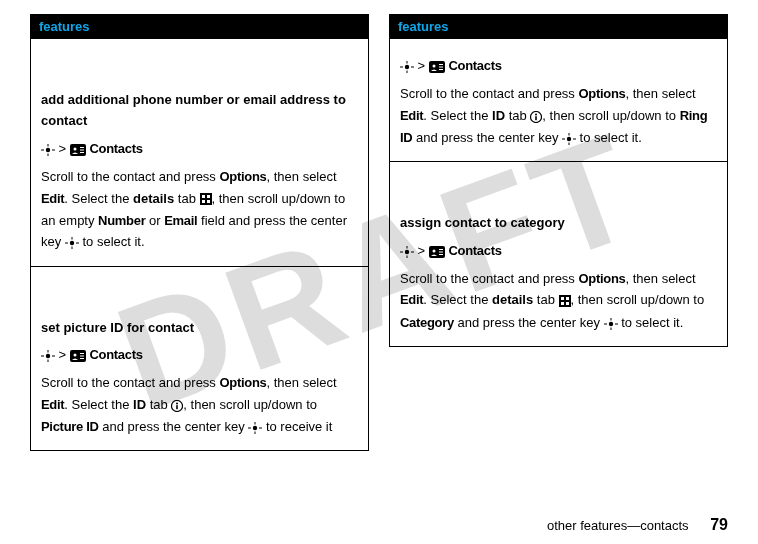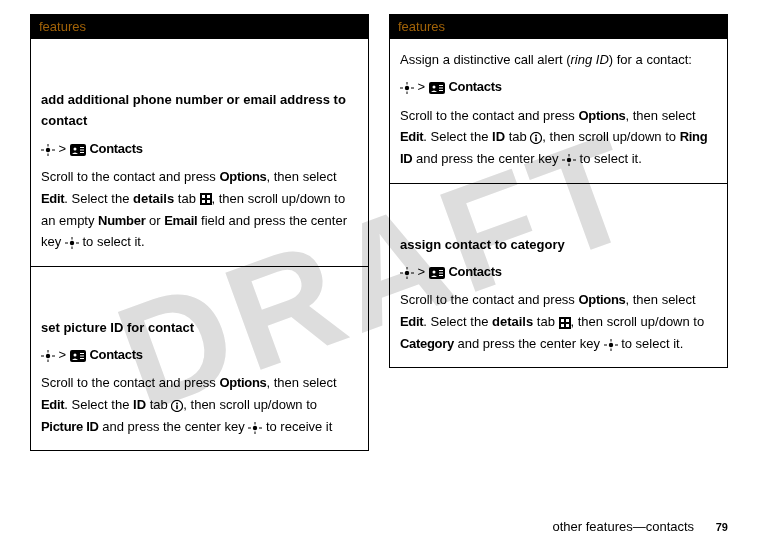--- a/index.html
+++ b/index.html
@@ -32,22 +32,22 @@
     padding: 14px 30px 0 30px;
     display: flex;
     gap: 20px;
   }
   .col {
     width: 340px;
     border: 1px solid #000;
   }
   .features-header {
     background: #000;
-    color: #a16207;
-    font-weight: normal;
+    color: #0ea5e9;
+    font-weight: bold;
     padding: 4px 8px;
     font-size: 13px;
   }
   .cell {
     border-top: 1px solid #000;
     padding: 10px 10px 12px 10px;
     font-size: 13px;
     line-height: 1.65;
   }
   .cell:first-of-type { border-top: none; }
@@ -59,21 +59,21 @@
   .icon {
     display: inline-block;
     vertical-align: middle;
   }
   .footer {
     position: absolute;
     bottom: 10px;
     right: 30px;
     font-size: 13px;
   }
-  .pgnum { font-weight: bold; font-size: 11px; margin-left: 18px; }
+  .pgnum { font-weight: bold; font-size: 16px; margin-left: 18px; }
   svg { vertical-align: -2px; }
 </style>
 </head>
 <body>
 
 <div class="watermark">DRAFT</div>
 
 <div class="page">
 
   <div class="col">
@@ -151,23 +151,20 @@
               <line x1="7" y1="9.5" x2="7" y2="12" stroke="#000"></line>
             </svg></span><span> to receive it</span>
       </div>
     </div>
   </div>
 
   <div class="col" style="align-self:flex-start;">
     <div class="features-header">features</div>
 
     <div class="cell">
-      <div>
-        <span>Assign a distinctive call alert (</span><span class="italic">ring ID</span><span>) for a contact:</span>
-      </div>
       <div class="nav">
         <span class="icon"><svg width="14" height="12">
               <circle cx="7" cy="6" r="2.2" fill="#000"></circle>
               <line x1="0" y1="6" x2="3" y2="6" stroke="#000"></line>
               <line x1="11" y1="6" x2="14" y2="6" stroke="#000"></line>
               <line x1="7" y1="0" x2="7" y2="2.5" stroke="#000"></line>
               <line x1="7" y1="9.5" x2="7" y2="12" stroke="#000"></line>
             </svg></span>
         &gt;
         <span class="icon"><svg width="16" height="12">

